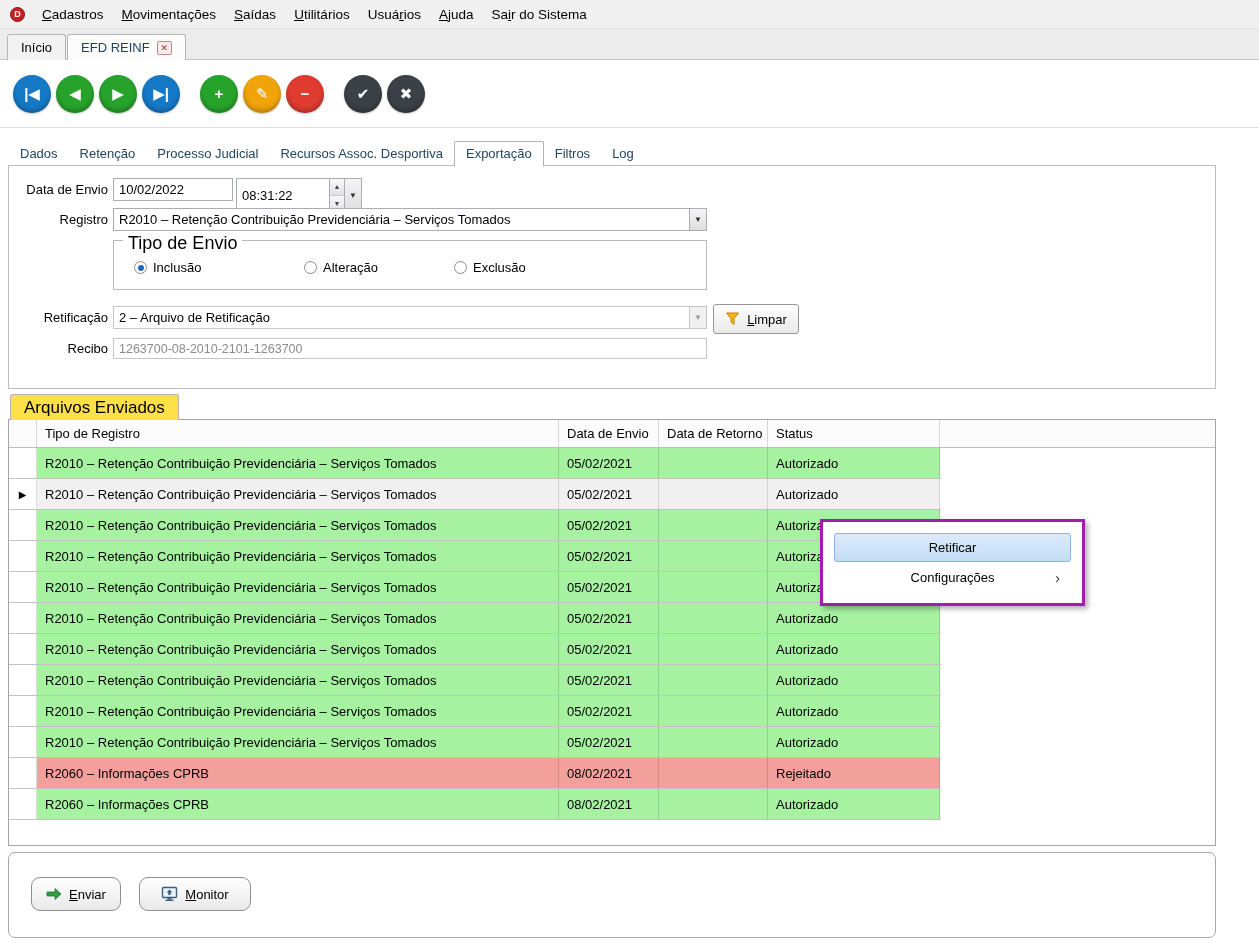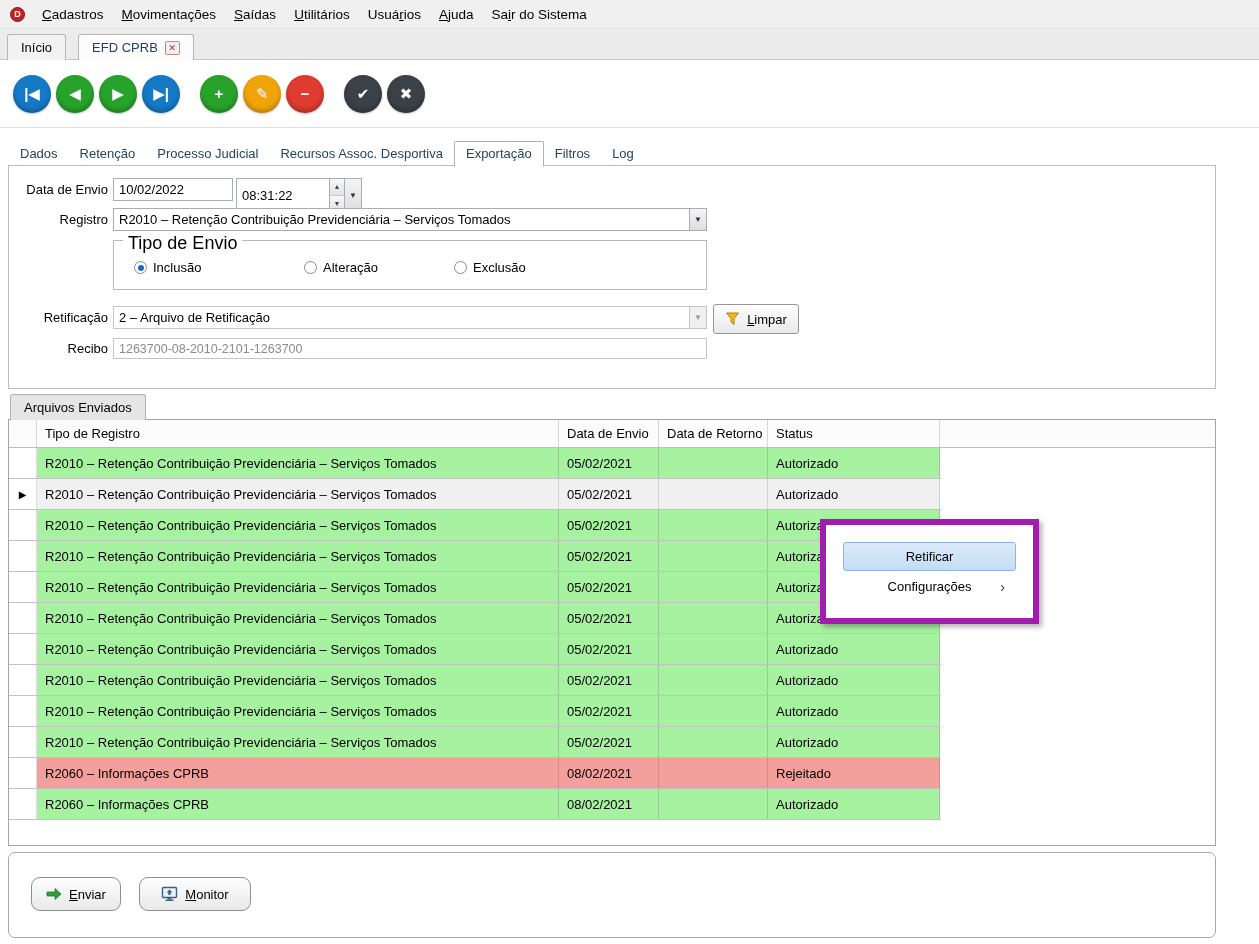--- a/index.html
+++ b/index.html
@@ -8,21 +8,21 @@
   .app{position:relative;width:1259px;height:944px;background:#fff;overflow:hidden;font-size:13px}
 
   
   .menubar{position:absolute;top:0;left:0;width:100%;height:29px;background:#f0f0f0;display:flex;align-items:center;border-bottom:1px solid #e3e3e3}
   .applogo{width:15px;height:15px;border-radius:50%;background:#c62222;color:#fff;font-size:9px;font-weight:bold;display:flex;align-items:center;justify-content:center;margin:0 8px 0 10px;border:1px solid #8e1515}
   .mitem{padding:0 9px;font-size:13.5px;height:100%;display:flex;align-items:center;cursor:default;white-space:pre}
   .u{text-decoration:underline}
 
   
   .pagetabs{position:absolute;top:29px;left:0;width:100%;height:31px;background:#ececec;border-bottom:1px solid #c6c6c6;display:flex;align-items:flex-end;padding-left:7px}
-  .ptab{height:26px;display:flex;align-items:center;gap:7px;padding:0 13px;border:1px solid #b6b6b6;border-bottom:none;border-radius:3px 3px 0 0;background:#f2f2f2;margin-right:12px;position:relative;top:1px;cursor:pointer}
+  .ptab{height:26px;display:flex;align-items:center;gap:7px;padding:0 13px;border:1px solid #b6b6b6;border-bottom:none;border-radius:3px 3px 0 0;background:#f2f2f2;margin-right:1px;position:relative;top:1px;cursor:pointer}
   .ptab.active{background:#fcfcfc;z-index:2;color:#1f3f68}
   .closebox{width:15px;height:14px;border:1px solid #b98c8c;background:#f7eded;color:#a33;font-size:9px;line-height:12px;text-align:center;border-radius:2px}
 
   
   .toolbar{position:absolute;top:60px;left:0;width:100%;height:68px;background:#fff;border-bottom:1px solid #dedede;display:flex;align-items:center;padding-left:13px}
   .tbtn{width:38px;height:38px;border-radius:50%;display:flex;align-items:center;justify-content:center;color:#fff;font-size:15px;font-weight:bold;margin-right:5px;box-shadow:inset 0 -3px 4px rgba(0,0,0,.22),0 1px 2px rgba(0,0,0,.25);cursor:pointer;line-height:1}
   .c-blue{background:#1679c6}.c-green{background:#27a32b}.c-orange{background:#f0a40a}.c-red{background:#df3b30}.c-dark{background:#3b4147}
   .tgap{width:15px}
 
   
@@ -48,35 +48,35 @@
   .legend{position:absolute;top:-8px;left:9px;background:#fff;padding:0 5px;font-size:18px}
   .radioitem{position:absolute;top:19px;display:flex;align-items:center;gap:6px;cursor:pointer}
   .radio{width:13px;height:13px;border:1px solid #8a8a8a;border-radius:50%;background:#fff;display:flex;align-items:center;justify-content:center;flex:none}
   .dot{width:6px;height:6px;border-radius:50%;background:#1f67c0;display:none}
   .radio.checked .dot{display:block}
   .f-retif{left:104px;top:140px;width:594px;height:23px}
   .f-recibo{left:104px;top:172px;width:594px;height:21px;border-color:#c6c6c6;color:#8b8b8b;font-size:12.5px}
   .limparbtn{position:absolute;left:704px;top:138px;width:86px;height:30px;border:1px solid #979797;border-radius:3px;background:linear-gradient(#fefefe,#e9e9e9);display:flex;align-items:center;justify-content:center;gap:6px;font-size:13px;cursor:pointer;font-family:inherit}
 
   
-  .gridtab{position:absolute;left:10px;top:394px;height:26px;padding:0 13px;display:flex;align-items:center;background:#e5e5e5;border:1px solid #b2b2b2;border-bottom:none;border-radius:3px 3px 0 0;z-index:2;font-size:13px}
+  .gridtab{position:absolute;left:10px;top:394px;height:26px;padding:0 13px;display:flex;align-items:center;background:#fde047;border:1px solid #b2b2b2;border-bottom:none;border-radius:3px 3px 0 0;z-index:2;font-size:17px}
   .grid{position:absolute;left:8px;top:419px;width:1208px;height:427px;border:1px solid #a5a5a5;background:#fff;overflow:hidden}
   .ghead{display:flex;height:28px;border-bottom:1px solid #bdbdbd;background:#fcfcfc}
   .gc{padding-left:8px;display:flex;align-items:center;border-right:1px solid #d6d6d6;height:100%;font-size:13px;overflow:hidden;white-space:nowrap}
   .c0{width:28px;padding-left:0;justify-content:center}
   .c1{width:522px}.c2{width:100px}.c3{width:109px}.c4{width:172px}
   .grow{display:flex;height:31px;width:932px;border-bottom:1px solid #c3c3c3}
   .grow .gc{border-right:1px solid rgba(0,0,0,.13)}
   .row-green .gc:not(.c0){background:#a6f2a0}
   .row-red .gc:not(.c0){background:#f3a09c}
   .row-sel .gc:not(.c0){background:#f0f0f0}
   .marker{font-size:10px;color:#000}
 
   
-  .ctxmenu{position:absolute;left:820px;top:519px;width:219px;background:#fff;border:6px solid #a21caf;box-shadow:3px 3px 5px rgba(0,0,0,.3);padding:16px;z-index:20}
+  .ctxmenu{position:absolute;left:820px;top:519px;width:265px;background:#fff;border:3px solid #a21caf;box-shadow:3px 3px 5px rgba(0,0,0,.3);padding:10px;z-index:20}
   .citem{height:29px;display:flex;align-items:center;justify-content:center;font-size:13px;position:relative;border-radius:3px;margin:1px;cursor:pointer}
   .citem.hl{background:linear-gradient(#dcebfb,#c3ddf6);border:1px solid #8db4e2}
   .subarrow{position:absolute;right:11px;font-size:14px;color:#333}
 
   
   .footer{position:absolute;left:8px;top:852px;width:1208px;height:86px;border:1px solid #a8a8a8;border-radius:7px;background:#fff}
   .fbtn{position:absolute;top:24px;height:34px;border:1px solid #8f8f8f;border-radius:9px;background:linear-gradient(#fefefe,#e9e9e9);display:flex;align-items:center;justify-content:center;gap:7px;font-size:13px;cursor:pointer;font-family:inherit}
   .enviar{left:22px;width:90px}
   .monitor{left:130px;width:112px}
   .btxt{white-space:pre}
@@ -95,21 +95,21 @@
     <div class="mitem"><span>Usuá</span><span class="u">r</span><span>ios</span></div>
     <div class="mitem"><span></span><span class="u">A</span><span>juda</span></div>
     <div class="mitem"><span>Sa</span><span class="u">i</span><span>r do Sistema</span></div>
   </div>
 
   <div class="pagetabs">
     <div class="ptab">
         <span>Início</span>
       </div>
     <div class="ptab active">
-        <span>EFD CPRB</span>
+        <span>EFD REINF</span>
         <span class="closebox">✕</span>
       </div>
   </div>
 
   <div class="toolbar">
     <div class="tbtn c-blue">
         <span>|◀</span>
       </div>
     <div class="tbtn c-green">
         <span>◀</span>

